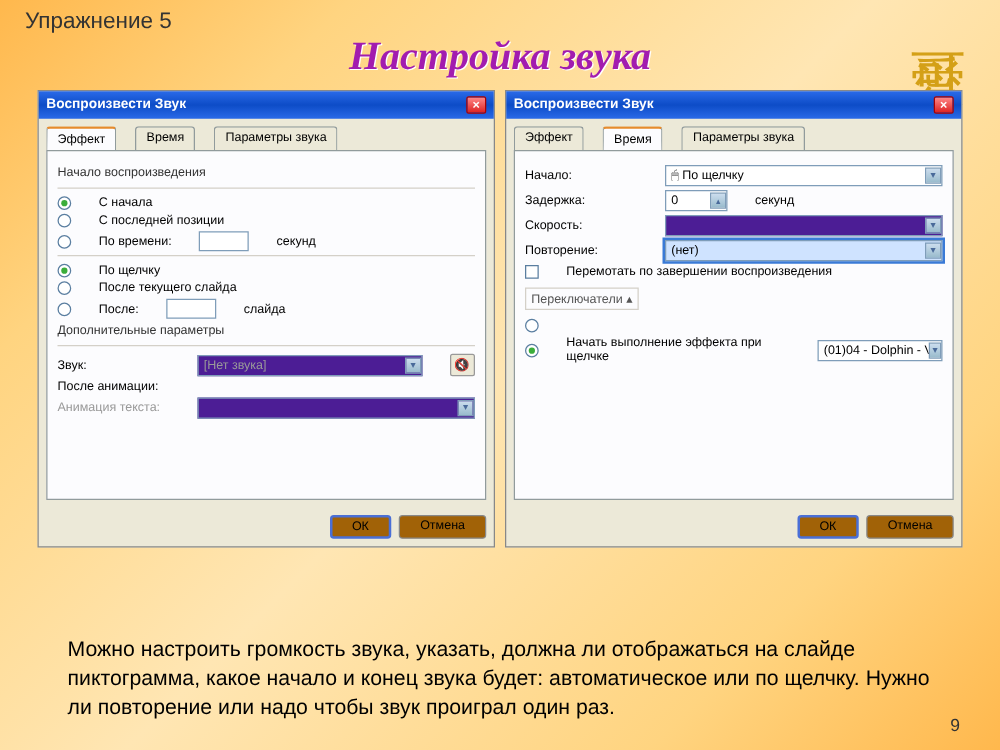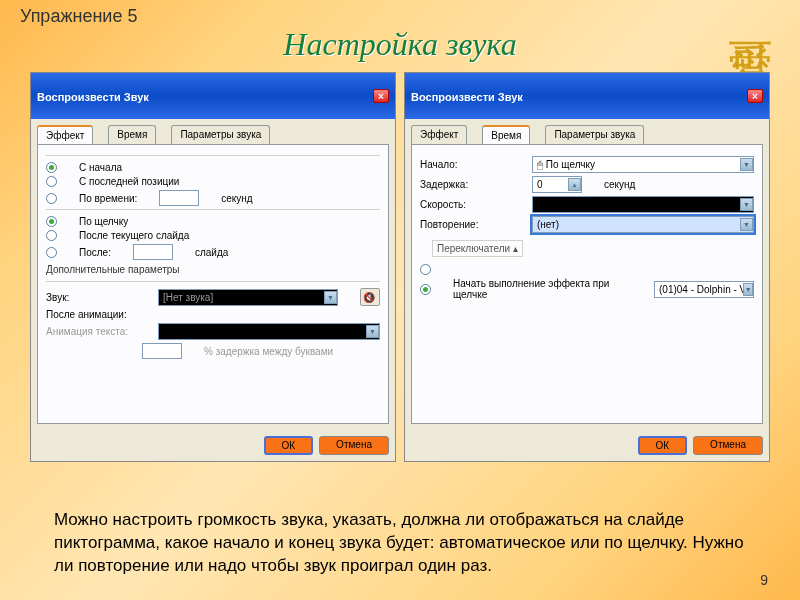--- a/index.html
+++ b/index.html
@@ -1,47 +1,47 @@
 <!DOCTYPE html>
 <html><head>
 <meta charset="utf-8">
 <style>
 *{box-sizing:border-box;margin:0;padding:0;font-family:Tahoma,Arial,sans-serif}
 body{width:800px;height:600px;background:linear-gradient(135deg,#ffb84d 0%,#ffd480 20%,#ffe6b3 50%,#ffd480 80%,#ffb84d 100%);position:relative;overflow:hidden}
 .exercise{position:absolute;top:6px;left:20px;font-size:18px;color:#333}
-.title{position:absolute;top:26px;left:50%;transform:translateX(-50%);font-size:32px;font-weight:normal;font-style:italic;color:#15803d;font-family:Georgia,serif;text-shadow:1px 1px 0 #fff}
+.title{position:absolute;top:26px;left:50%;transform:translateX(-50%);font-size:32px;font-weight:bold;font-style:italic;color:#a21caf;font-family:Georgia,serif;text-shadow:1px 1px 0 #fff}
 .cjk{position:absolute;top:8px;right:20px;font-size:44px;color:#d4a017;writing-mode:vertical-rl;font-family:serif}
 .dialogs{display:flex;gap:8px;position:absolute;top:72px;left:30px;right:30px}
 .dialog{background:#ece9d8;border:1px solid #888;flex:1;font-size:10px}
-.titlebar{background:linear-gradient(#2a6ae8,#0d4cc7 50%,#2a6ae8);color:#fff;padding:16px 6px;display:flex;align-items:flex-end;justify-content:space-between;font-weight:bold;font-size:11px}
+.titlebar{background:linear-gradient(#2a6ae8,#0d4cc7 50%,#2a6ae8);color:#fff;padding:4px 6px;display:flex;align-items:flex-start;justify-content:space-between;font-weight:bold;font-size:11px}
 .closebtn{width:16px;height:14px;background:linear-gradient(#f88,#d22);border:1px solid #a00;border-radius:2px;color:#fff;display:flex;align-items:center;justify-content:center;font-size:10px;font-weight:bold;cursor:pointer}
 .tabs{display:flex;padding:6px 6px 0;gap:16px}
 .tab{background:#ece9d8;border:1px solid #919b9c;border-bottom:none;padding:3px 8px;font-size:10px;border-radius:3px 3px 0 0;cursor:pointer;margin-right:-1px}
 .tab.active{background:#fcfcfe;border-top:2px solid #e68b2c;position:relative;z-index:2}
 .panel{background:#fcfcfe;border:1px solid #919b9c;margin:0 6px 6px;padding:8px;min-height:280px;position:relative}
 .group-label{font-size:10px;color:#333;margin:4px 0 6px}
 .hr{border-top:1px solid #d4d0c8;margin:2px 0 6px}
 .row{display:flex;align-items:center;gap:22px;margin:3px 0;font-size:10px}
 .radio,.check{width:11px;height:11px;flex-shrink:0}
 .radio{border-radius:50%;border:1px solid #5a7ea0;background:#fff;display:flex;align-items:center;justify-content:center}
 .radio.sel::after{content:"";width:5px;height:5px;border-radius:50%;background:#3aad3a}
 .check{border:1px solid #5a7ea0;background:#fff}
 .spin{width:40px;height:16px;border:1px solid #7f9db9;background:#fff;display:inline-block}
 .combo{height:17px;border:1px solid #7f9db9;background:#fff;display:flex;align-items:center;justify-content:space-between;padding:0 0 0 4px;font-size:10px}
 .combo .arrow{width:13px;height:13px;background:linear-gradient(#cde,#9bc);border:1px solid #7f9db9;display:flex;align-items:center;justify-content:center;font-size:7px;color:#4a6a9a}
-.combo.disabled{background:#000000;color:#999}
+.combo.disabled{background:#4c1d95;color:#999}
 .btns{display:flex;justify-content:flex-end;gap:6px;padding:6px}
-.btn{background:#f97316;border:1px solid #888;border-radius:3px;padding:2px 16px;font-size:10px;cursor:pointer}
+.btn{background:#a16207;border:1px solid #888;border-radius:3px;padding:2px 16px;font-size:10px;cursor:pointer}
 .btn.default{border:2px solid #4a6fd6}
 .speaker{width:20px;height:18px;border:1px solid #999;border-radius:2px;background:#ece9d8;display:flex;align-items:center;justify-content:center;font-size:10px}
 .label-col{width:90px;flex-shrink:0}
 .dis{color:#999}
 .paragraph{position:absolute;bottom:22px;left:54px;right:40px;font-size:17px;line-height:1.35;color:#000}
 .pagenum{position:absolute;bottom:12px;right:32px;font-size:14px;color:#333}
-.toggle-sec{border:1px solid #d4d0c8;padding:2px 4px;font-size:10px;color:#555;display:inline-block;margin:4px 12px}
+.toggle-sec{border:1px solid #d4d0c8;padding:2px 4px;font-size:10px;color:#555;display:inline-block;margin:4px 0}
 .highlight{outline:2px solid #3a7ad6;background:#cfe3ff !important}
 </style>
 </head>
 <body>
 
 <div class="exercise">Упражнение 5</div>
 <div class="title">Настройка звука</div>
 <div class="cjk">可愛</div>
 
 <div class="dialogs">
@@ -50,20 +50,21 @@
   <div class="titlebar">
     <span>Воспроизвести Звук</span>
     <span class="closebtn">×</span>
   </div>
   <div class="tabs">
     <div class="tab active">Эффект</div>
     <div class="tab">Время</div>
     <div class="tab">Параметры звука</div>
   </div>
   <div class="panel">
+    <div class="group-label">Начало воспроизведения</div>
     <div class="hr"></div>
     <div class="row">
           <span class="radio sel"></span>
           <span>С начала</span>
         </div>
     <div class="row">
           <span class="radio"></span>
           <span>С последней позиции</span>
         </div>
     <div class="row">
@@ -102,24 +103,20 @@
     <div class="row">
           <span class="label-col">После анимации:</span>
         </div>
     <div class="row dis">
           <span class="label-col">Анимация текста:</span>
           <div class="combo disabled" style="flex:1">
             <span></span>
             <span class="arrow">▼</span>
           </div>
         </div>
-    <div class="row dis" style="padding-left:96px">
-          <span class="spin"></span>
-          <span>% задержка между буквами</span>
-        </div>
   </div>
   <div class="btns">
     <div class="btn default">ОК</div>
     <div class="btn">Отмена</div>
   </div>
 </div>
 
 <div class="dialog">
   <div class="titlebar">
     <span>Воспроизвести Звук</span>
@@ -153,20 +150,24 @@
             <span class="arrow">▼</span>
           </div>
         </div>
     <div class="row">
           <span class="label-col">Повторение:</span>
           <div class="combo highlight" style="flex:1">
             <span>(нет)</span>
             <span class="arrow">▼</span>
           </div>
         </div>
+    <div class="row">
+          <span class="check"></span>
+          <span>Перемотать по завершении воспроизведения</span>
+        </div>
     <div class="toggle-sec"><span>Переключатели</span> <span>▴</span></div>
     <div class="row">
           <span class="radio"></span>
         </div>
     <div class="row">
           <span class="radio sel"></span>
           <span style="flex-shrink:1">Начать выполнение эффекта при щелчке</span>
           <div class="combo" style="flex:1;min-width:100px">
             <span style="white-space:nowrap;overflow:hidden">(01)04 - Dolphin - Voyna.m</span>
             <span class="arrow">▼</span>

